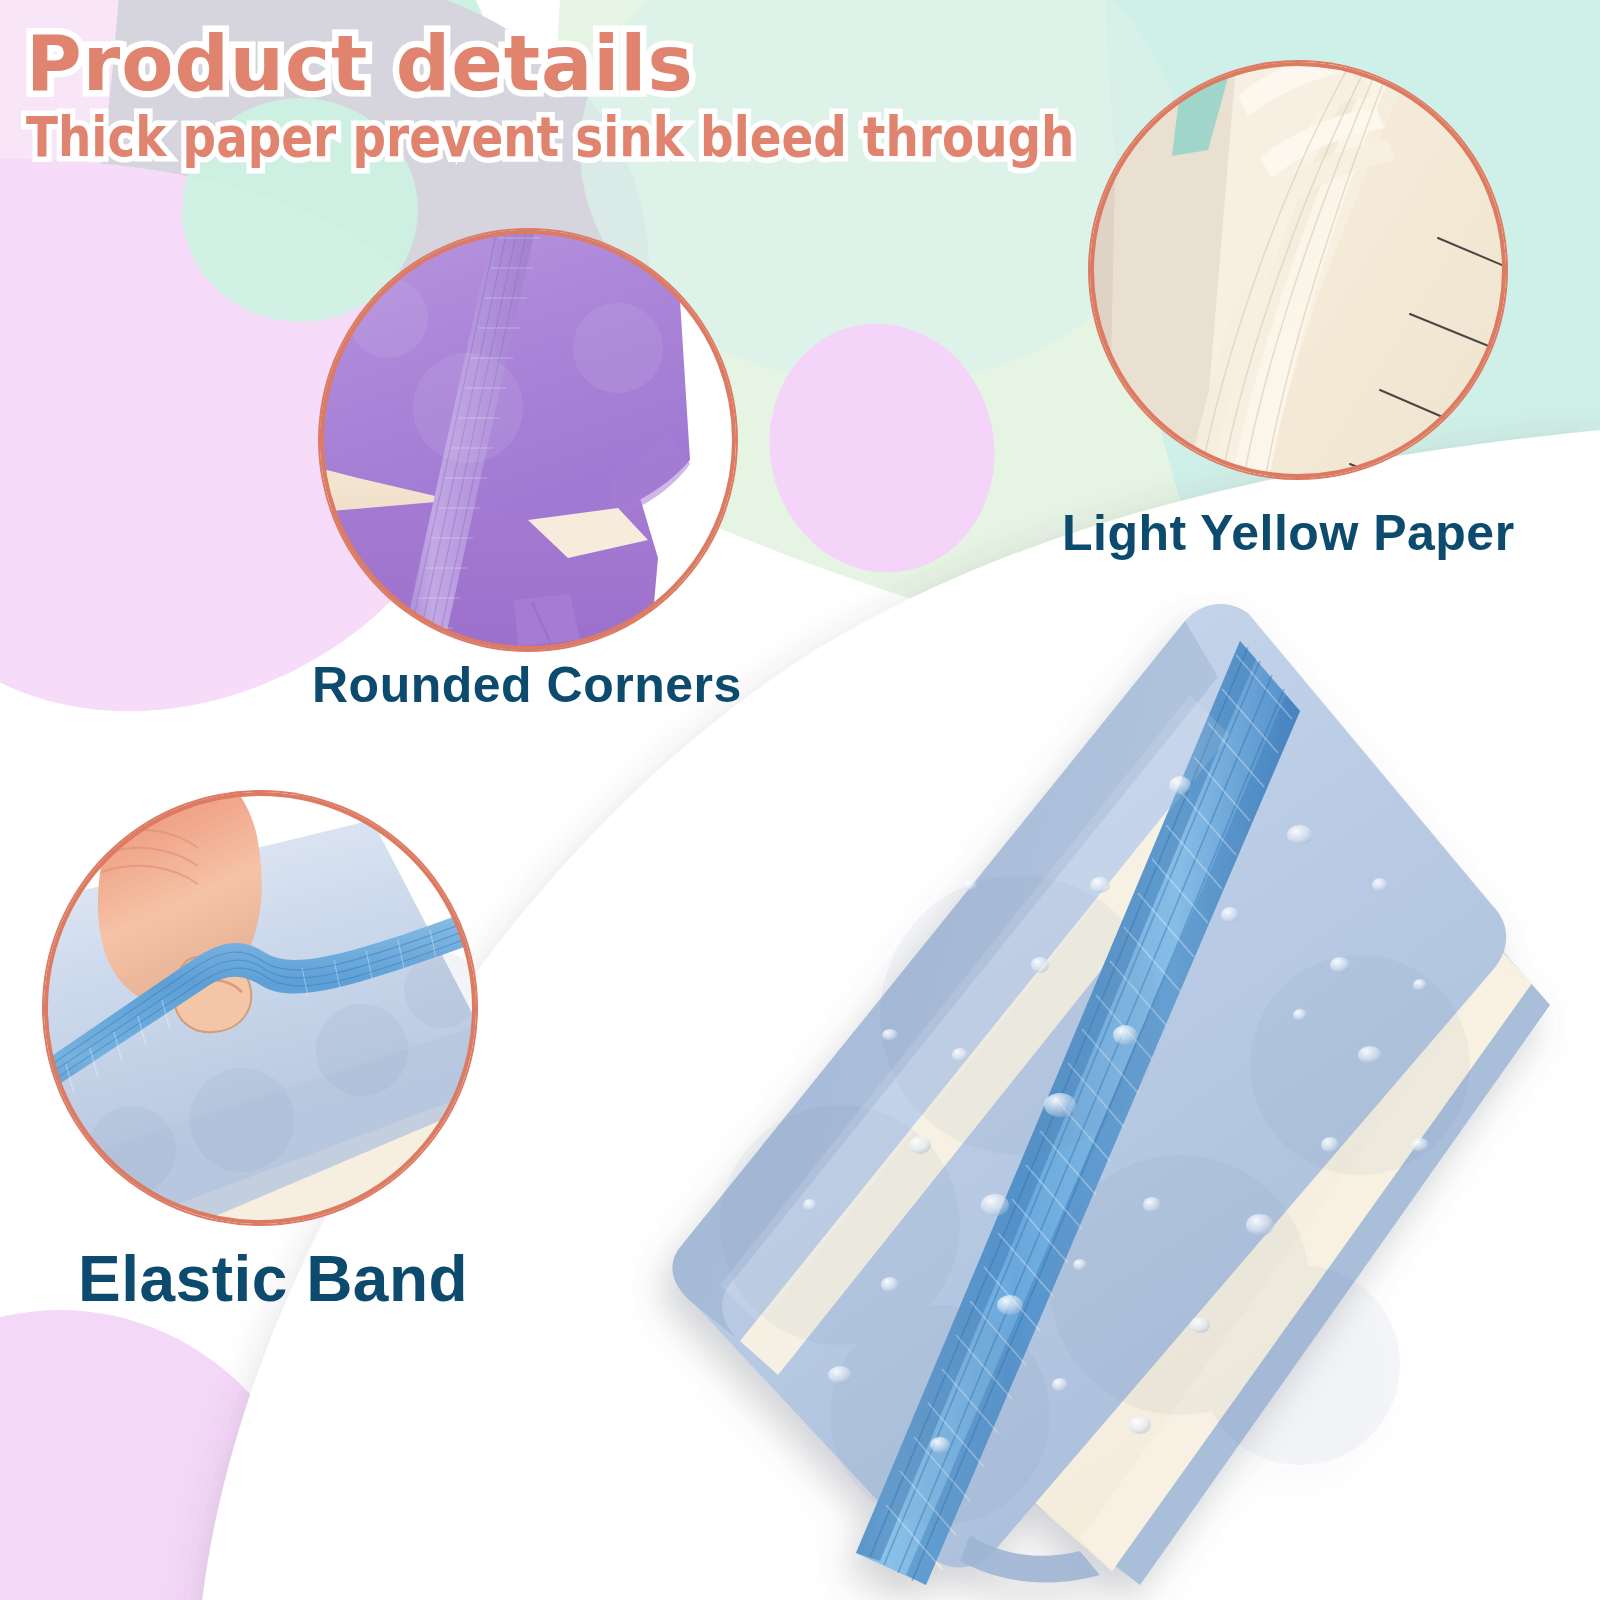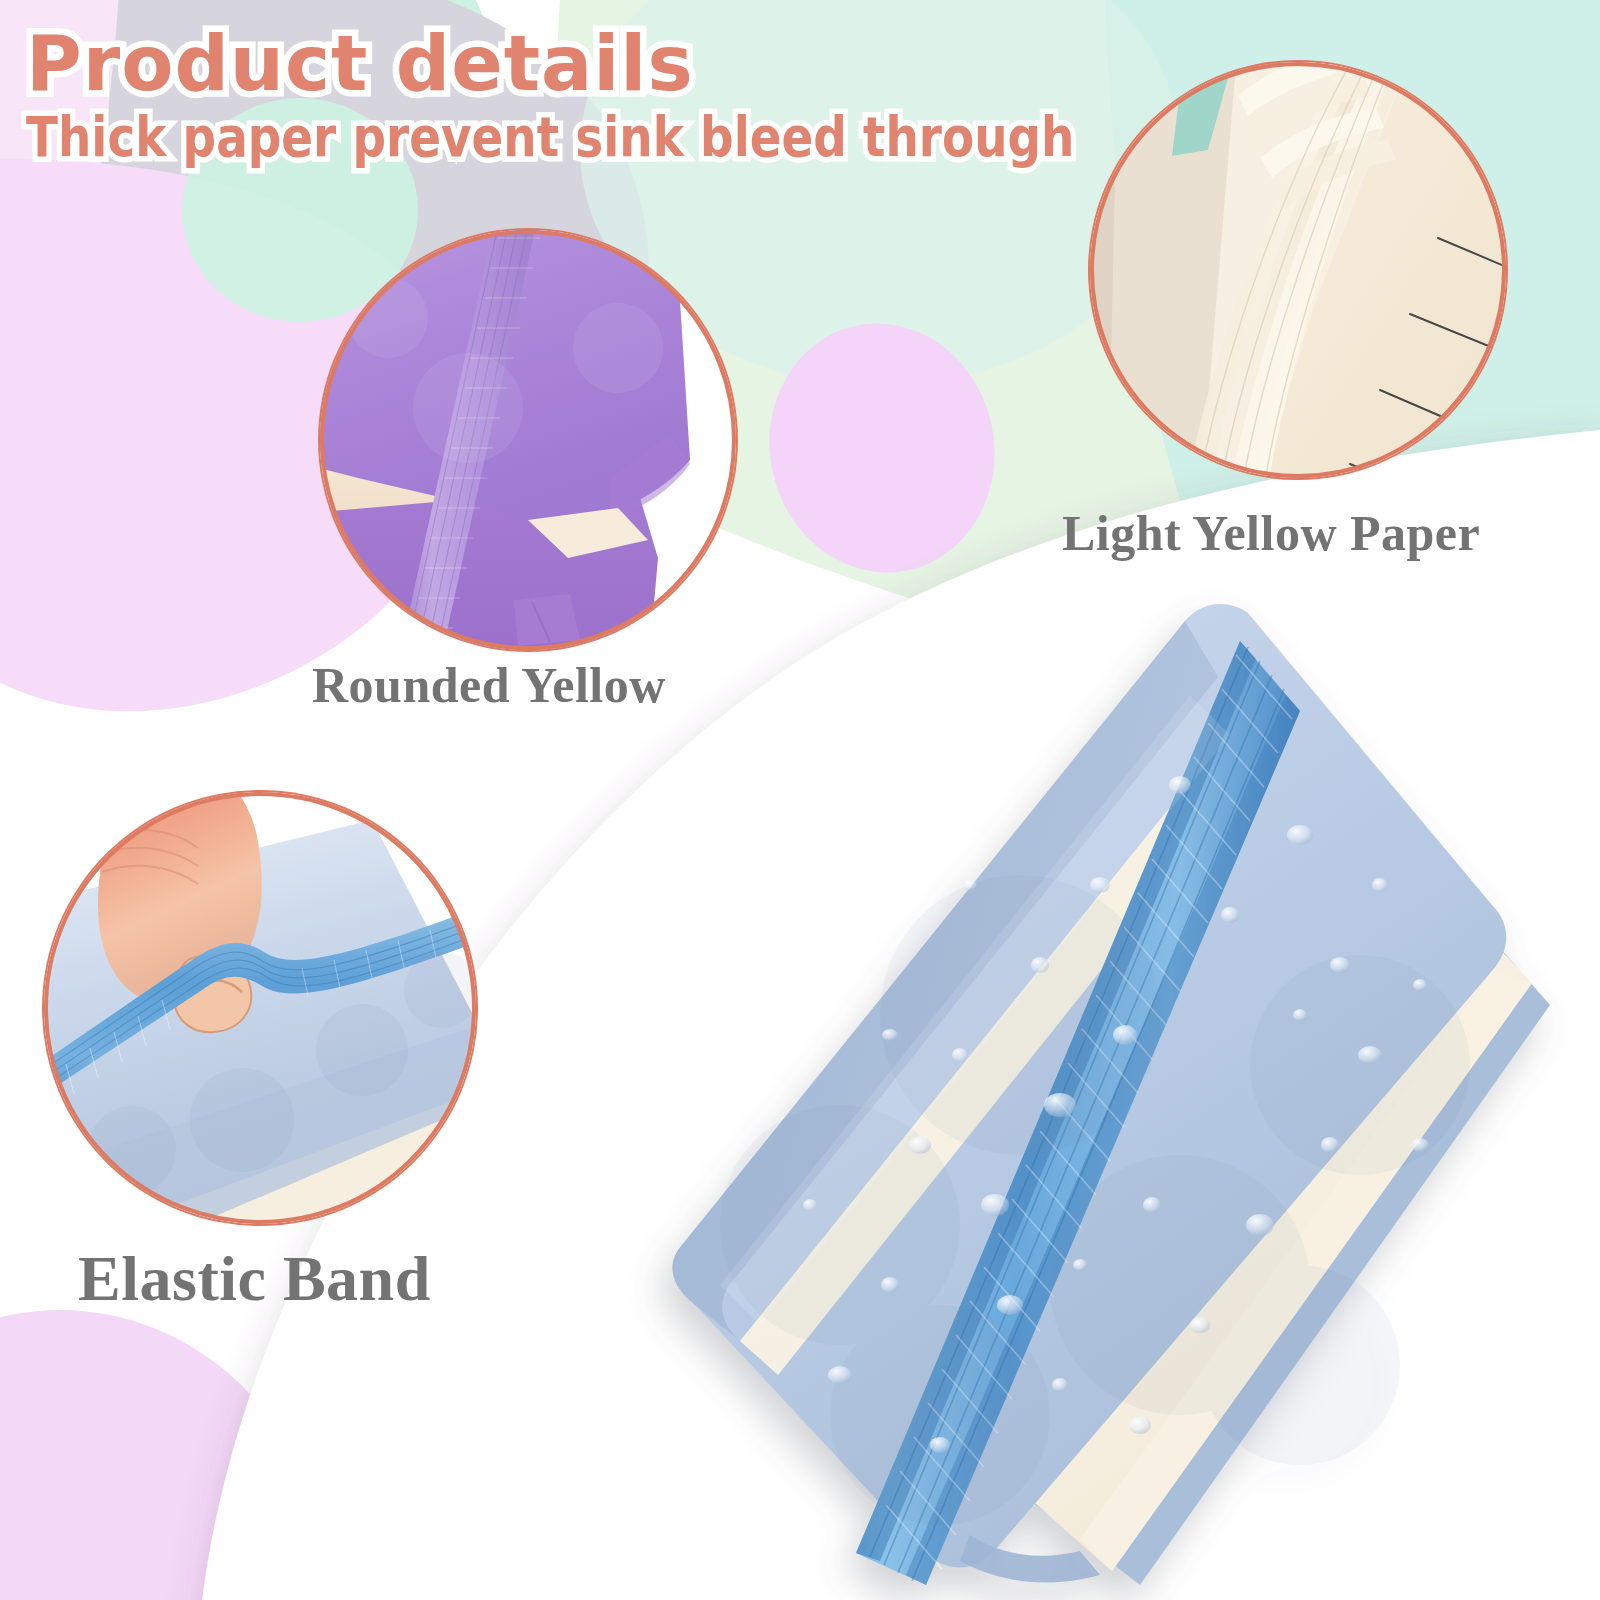--- a/index.html
+++ b/index.html
@@ -43,23 +43,23 @@
     white-space:nowrap;
   }
 
   
   .callout{position:absolute;border-radius:50%;overflow:hidden;z-index:30;
            box-shadow:0 0 0 4px #dd7a62 inset;}
   .callout .photo{position:absolute;inset:0;}
 
   .cap{
     position:absolute;z-index:45;
-    font-family:Liberation Serif, serif;
+    font-family:Liberation Sans, sans-serif;
     font-weight:700;
-    color:#737373;
+    color:#0c4a6e;
     white-space:nowrap;
   }
 
   
   #cap-rounded{left:312px;top:656px;font-size:50px;letter-spacing:0.5px;}
   #cap-paper{left:1062px;top:504px;font-size:50px;letter-spacing:0.5px;}
   #cap-elastic{left:78px;top:1242px;font-size:64px;letter-spacing:0.5px;}
 
   
   #hero{position:absolute;left:540px;top:585px;width:1060px;height:1015px;z-index:25;}
@@ -202,21 +202,21 @@
 
         <g opacity="0.08" fill="#ffffff">
           <circle cx="70" cy="90" r="40"></circle>
             <circle cx="150" cy="180" r="55"></circle>
           <circle cx="300" cy="120" r="45"></circle>
         </g>
       </g>
       <ellipse cx="210" cy="212" rx="206" ry="208" fill="none" stroke="#dd7a62" stroke-width="4"></ellipse>
     </svg>
   </div>
-  <div class="cap" id="cap-rounded">Rounded Yellow</div>
+  <div class="cap" id="cap-rounded">Rounded Corners</div>
 
   <div class="callout" id="callout-paper" style="left:1088px;top:60px;width:420px;height:420px;">
     <svg class="photo" viewBox="0 0 420 420" width="420" height="420">
       <defs>
         <clipPath id="cPaper">
             <ellipse cx="210" cy="210" rx="208" ry="208"></ellipse>
           </clipPath>
         <linearGradient id="pg1" x1="0" y1="0" x2="1" y2="0.3">
           <stop offset="0%" stop-color="#efe5d4"></stop>
           <stop offset="55%" stop-color="#faf2e4"></stop>

